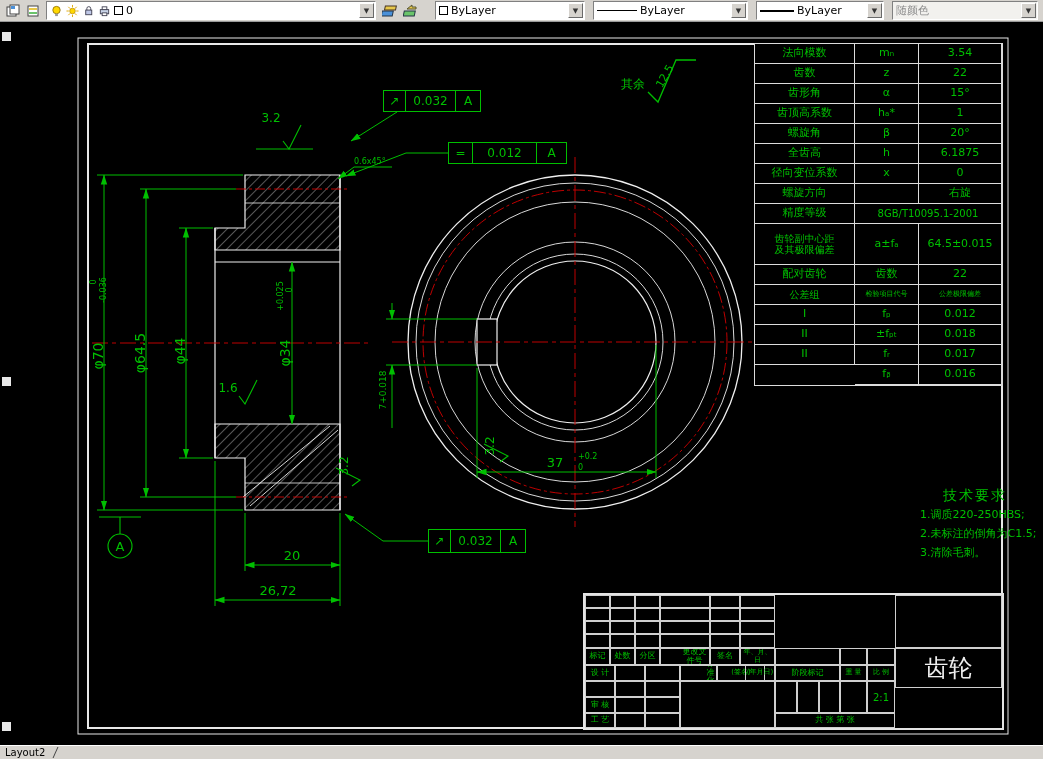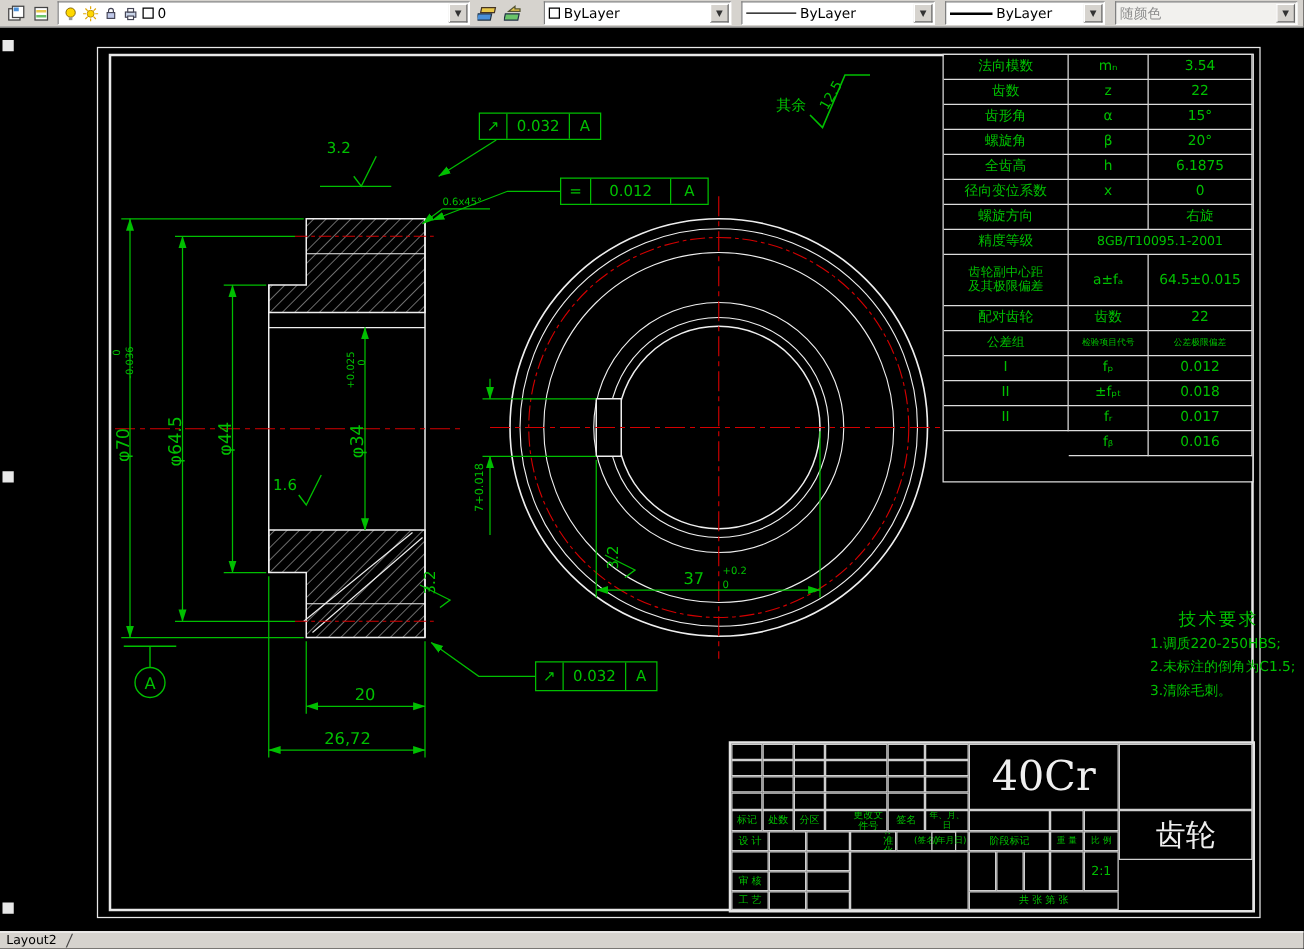--- a/index.html
+++ b/index.html
@@ -282,20 +282,31 @@
     </div>
     <div class="prow">
       <div class="pcell" style="width: 100px;">
         <div>齿形角</div>
       </div>
       <div class="pcell" style="width: 64px;">
         <div>α</div>
       </div>
       <div class="pcell" style="width: 83px;">
         <div>15°</div>
+      </div>
+    </div>
+    <div class="prow">
+      <div class="pcell" style="width: 100px;">
+        <div>齿顶高系数</div>
+      </div>
+      <div class="pcell" style="width: 64px;">
+        <div>hₐ*</div>
+      </div>
+      <div class="pcell" style="width: 83px;">
+        <div>1</div>
       </div>
     </div>
     <div class="prow">
       <div class="pcell" style="width: 100px;">
         <div>螺旋角</div>
       </div>
       <div class="pcell" style="width: 64px;">
         <div>β</div>
       </div>
       <div class="pcell" style="width: 83px;">
@@ -472,21 +483,20 @@
     <div class="tcell" style="left: 0px; top: 86px; width: 30px; height: 16px; font-size: 8px;"></div>
     <div class="tcell" style="left: 30px; top: 86px; width: 30px; height: 16px; font-size: 8px;"></div>
     <div class="tcell" style="left: 60px; top: 86px; width: 35px; height: 16px; font-size: 8px;"></div>
     <div class="tcell" style="left: 0px; top: 102px; width: 30px; height: 16px; font-size: 8px;">审 核</div>
     <div class="tcell" style="left: 30px; top: 102px; width: 30px; height: 16px; font-size: 8px;"></div>
     <div class="tcell" style="left: 60px; top: 102px; width: 35px; height: 16px; font-size: 8px;"></div>
     <div class="tcell" style="left: 0px; top: 118px; width: 30px; height: 15px; font-size: 8px;">工 艺</div>
     <div class="tcell" style="left: 30px; top: 118px; width: 30px; height: 15px; font-size: 8px;"></div>
     <div class="tcell" style="left: 60px; top: 118px; width: 35px; height: 15px; font-size: 8px;"></div>
     <div class="tcell" style="left: 95px; top: 86px; width: 95px; height: 47px; font-size: 8px;"></div>
-    <div class="tcell" style="left: 190px; top: 0px; width: 120px; height: 53px; font-size: 33px; color: rgb(239, 239, 239); font-family: &quot;DejaVu Serif&quot;, &quot;Liberation Serif&quot;, serif;">40Cr</div>
     <div class="tcell" style="left: 190px; top: 53px; width: 65px; height: 17px; font-size: 8px;"></div>
     <div class="tcell" style="left: 255px; top: 53px; width: 27px; height: 17px; font-size: 8px;"></div>
     <div class="tcell" style="left: 282px; top: 53px; width: 28px; height: 17px; font-size: 8px;"></div>
     <div class="tcell" style="left: 190px; top: 70px; width: 65px; height: 16px; font-size: 8px;">阶段标记</div>
     <div class="tcell" style="left: 255px; top: 70px; width: 27px; height: 16px; font-size: 7px;">重 量</div>
     <div class="tcell" style="left: 282px; top: 70px; width: 28px; height: 16px; font-size: 7px;">比 例</div>
     <div class="tcell" style="left: 190px; top: 86px; width: 22px; height: 32px; font-size: 8px;"></div>
     <div class="tcell" style="left: 212px; top: 86px; width: 22px; height: 32px; font-size: 8px;"></div>
     <div class="tcell" style="left: 234px; top: 86px; width: 21px; height: 32px; font-size: 8px;"></div>
     <div class="tcell" style="left: 255px; top: 86px; width: 27px; height: 32px; font-size: 8px;"></div>

